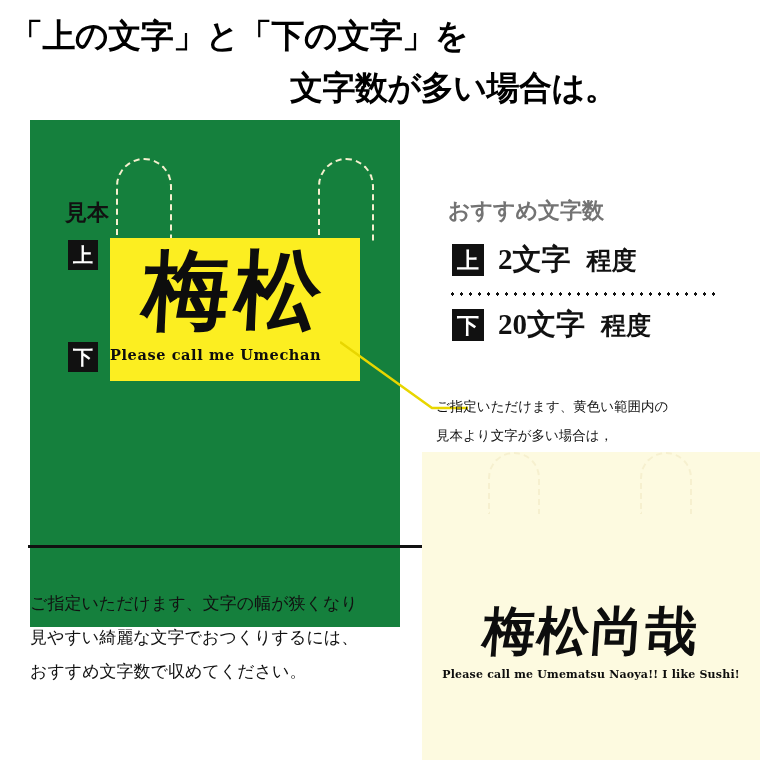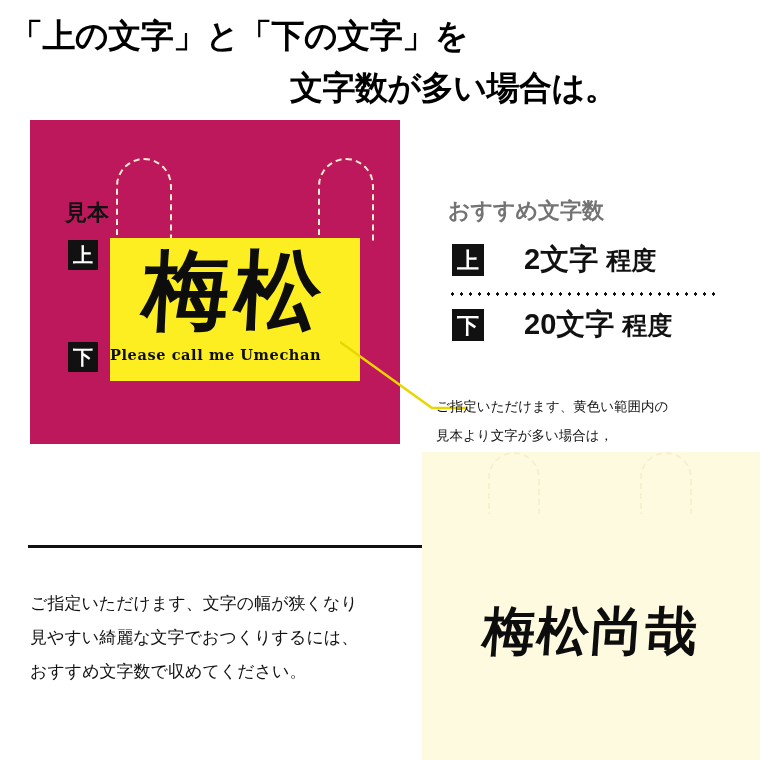--- a/index.html
+++ b/index.html
@@ -46,22 +46,22 @@
     top: 52px;
     white-space: nowrap;
   }
 
   
   .bag-main {
     position: absolute;
     left: 30px;
     top: 120px;
     width: 370px;
-    height: 324px;
-    background: #be185d;
+    height: 507px;
+    background: #15803d;
   }
   .handle {
     position: absolute;
     border: 2px dashed #f6f0cf;
     border-bottom: none;
     background: transparent;
     box-sizing: border-box;
   }
   .handle.left {
     left: 86px;
@@ -170,32 +170,31 @@
     background: #111111;
     color: #ffffff;
     font-family: "DejaVu Serif", serif;
     font-weight: bold;
     font-size: 22px;
     line-height: 32px;
     text-align: center;
     margin-right: 14px;
   }
   .rec-row .rval {
-    font-family: Liberation Sans, sans-serif;
+    font-family: Liberation Serif, serif;
     font-weight: bold;
     font-size: 29px;
     color: #111111;
-    margin-left: 26px;
   }
   .rec-row .rnote {
     font-family: "DejaVu Serif", serif;
     font-weight: bold;
     font-size: 25px;
     color: #111111;
-    margin-left: 8px;
+    margin-left: 16px;
   }
   .rec-upper { left: 452px; top: 240px; }
   .rec-lower { left: 452px; top: 305px; }
 
   .dot-divider {
     position: absolute;
     left: 448px;
     top: 292px;
     width: 268px;
     height: 4px;
@@ -362,15 +361,16 @@
   <div class="bottom-text">
     <div>ご指定いただけます、文字の幅が狭くなり</div>
     <div>見やすい綺麗な文字でおつくりするには、</div>
     <div>おすすめ文字数で収めてください。</div>
   </div>
 
   <div class="bag-bottom">
     <div class="handle left2"></div>
     <div class="handle right2"></div>
     <div class="brush-text2">梅松尚哉</div>
+    <div class="brush-sub2">Please call me Umematsu Naoya!! I like Sushi!</div>
   </div>
 
 </div>
 
 </body></html>

